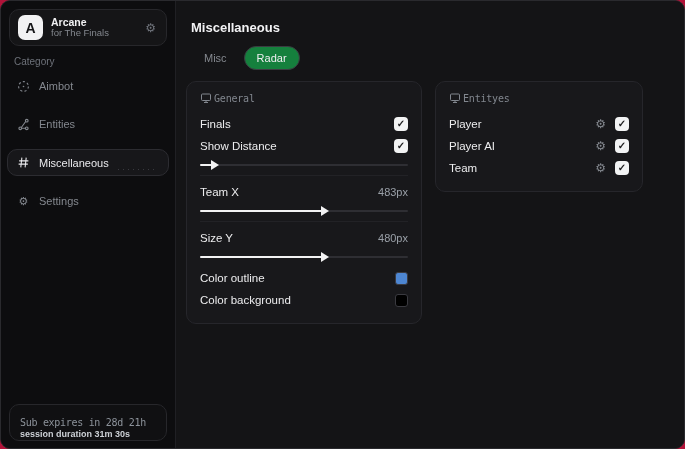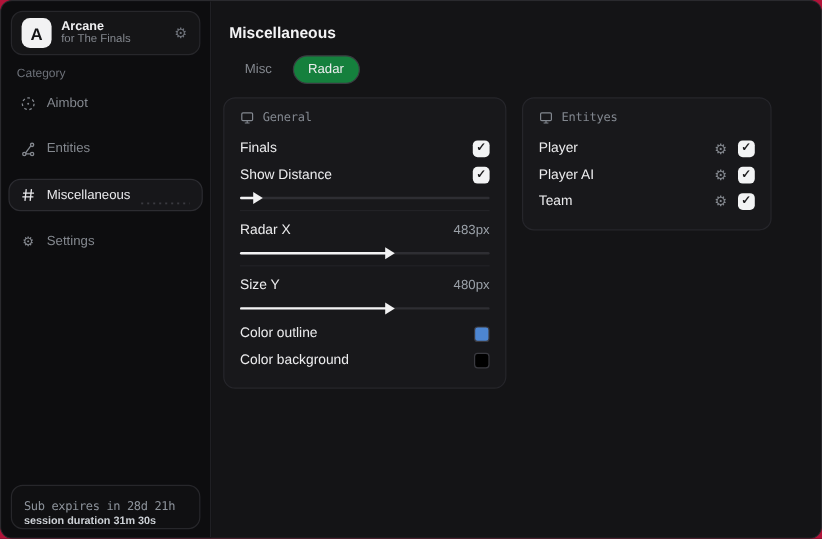--- a/index.html
+++ b/index.html
@@ -110,21 +110,21 @@
   .panels { position:absolute; left:10px; top:80px; right:10px; display:flex; gap:13px; align-items:flex-start; }
   .panel {
     background:#18181b;
     border:1px solid #26262b;
     border-radius:10px;
     padding:10px 13px 12px 13px;
   }
   .panel-general { width:236px; }
   .panel-entities { width:208px;text-align:right; }
   .panel-head {
-    display:flex; align-items:center; gap:7px;
+    display:flex; align-items:center; gap:2px;
     color:#82878f;
     font-family:"DejaVu Sans Mono", monospace;
     font-size:10px;
     margin-bottom:9px;
     letter-spacing:-0.2px;
   }
   .panel-head svg { display:block; }
 
   .row {
     display:flex; align-items:center; justify-content:space-between;
@@ -260,21 +260,21 @@
 
         <div class="slider">
           <div class="slider-track"></div>
           <div class="slider-fill" style="width: 7%;"></div>
           <div class="slider-thumb" style="left: 7%;"></div>
         </div>
 
         <div class="divider"></div>
 
         <div class="row">
-          <span class="row-label">Radar X</span>
+          <span class="row-label">Team X</span>
           <span class="row-value">483px</span>
         </div>
         <div class="slider">
           <div class="slider-track"></div>
           <div class="slider-fill" style="width: 60%;"></div>
           <div class="slider-thumb" style="left: 60%;"></div>
         </div>
 
         <div class="divider"></div>
 

